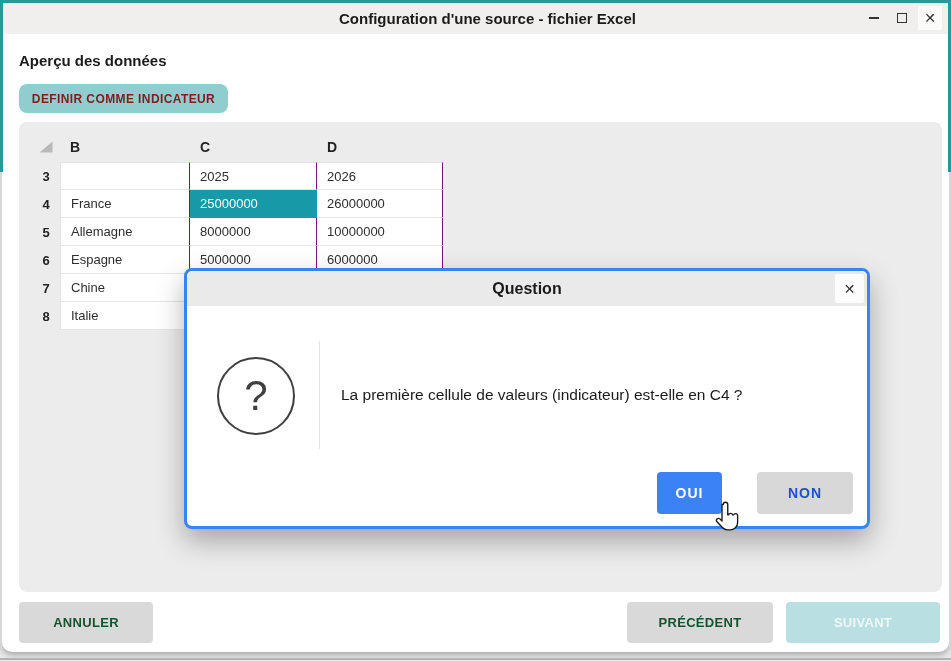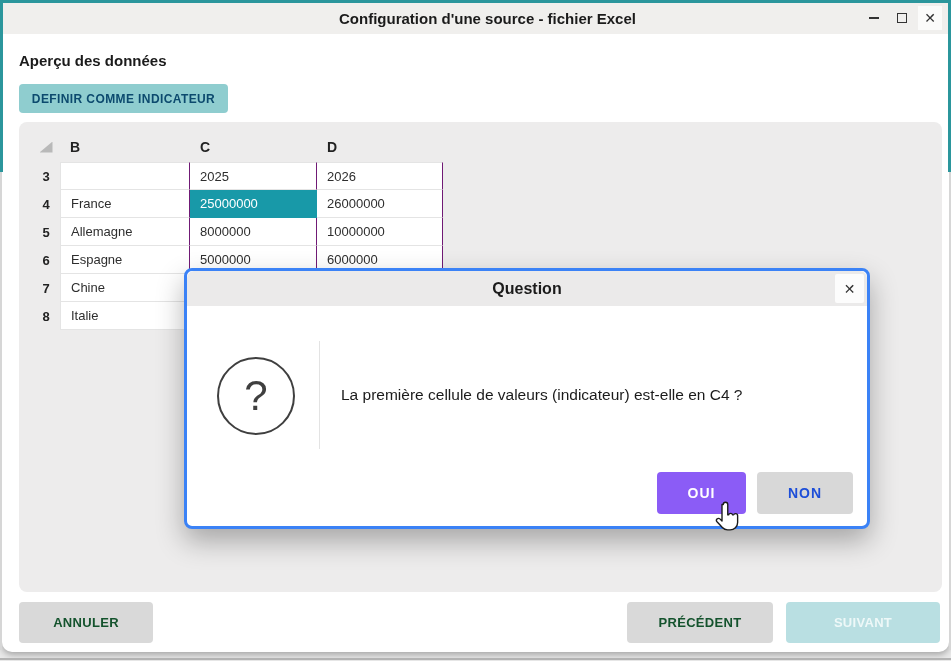--- a/index.html
+++ b/index.html
@@ -25,22 +25,22 @@
   .win-btn { width:24px; height:24px; display:flex; align-items:center; justify-content:center;
              color:#333; cursor:default; }
   .glyph-min { width:10px; height:0; border-top:2px solid #333; display:block; }
   .glyph-max { width:10px; height:10px; border:1.5px solid #333; display:block; }
   .win-btn.close { background:#fbfbfa; font-size:14px; color:#333; }
 
   
   .heading { position:absolute; left:17px; top:50px; font-size:15px; font-weight:700; color:#1b1b1b; }
   .btn { border:none; border-radius:4px; cursor:pointer; }
   .btn-define { position:absolute; left:17px; top:82px; width:209px; height:29px;
-                background:#8fcdcf; color:#0c4a6e; font-size:12px; font-weight:600;
-                letter-spacing:.4px; }
+                background:#8fcdcf; color:#7f1d1d; font-size:12px; font-weight:600;
+                letter-spacing:.4px;border-radius:8px; }
 
   
   .table-area { position:absolute; left:17px; top:120px; width:923px; height:470px;
                 background:#edecec; border-radius:8px; }
   .grid { position:absolute; left:13px; top:10px; }
   .grow { display:flex; }
   .gcell { height:28px; display:flex; align-items:center; padding-left:10px;
            font-size:13px; color:#2e2e2e; background:#fff;
            border-right:1px solid #701a75; border-bottom:1px solid #e4e4e4; }
   .grow .gcell:nth-child(2) { border-left:1px solid #e4e4e4; }
@@ -73,22 +73,22 @@
   .dlg-close { position:absolute; right:3px; top:3px; width:29px; height:29px;
                background:#fcfcfc; display:flex; align-items:center; justify-content:center;
                font-size:14px; color:#333; cursor:pointer; border-radius:2px; }
   .dlg-icon { position:absolute; left:30px; top:86px; width:78px; height:78px;
               border:2px solid #3f3f3f; border-radius:50%;
               display:flex; align-items:center; justify-content:center;
               font-size:42px; color:#3f3f3f; }
   .dlg-divider { position:absolute; left:132px; top:70px; width:1px; height:108px; background:#e3e3e3; }
   .dlg-message { position:absolute; left:154px; top:70px; right:24px; height:108px;
                  display:flex; align-items:center; font-size:15.5px; color:#1b1b1b; }
-  .btn-yes { position:absolute; left:470px; top:201px; width:89px; height:42px;
-             background:#8b5cf6; color:#ffffff; font-size:14px; font-weight:700; letter-spacing:1px; }
+  .btn-yes { position:absolute; left:470px; top:201px; width:65px; height:42px;
+             background:#3b82f6; color:#ffffff; font-size:14px; font-weight:700; letter-spacing:1px; }
   .btn-no  { position:absolute; left:570px; top:201px; width:96px; height:42px;
              background:#d8d8d8; color:#1d4ed8; font-size:14px; font-weight:700; letter-spacing:1px; }
 
   .cursor { position:absolute; left:712px; top:500px; z-index:30; }
 </style>
 </head>
 <body>
 
 <div class="window">
 

